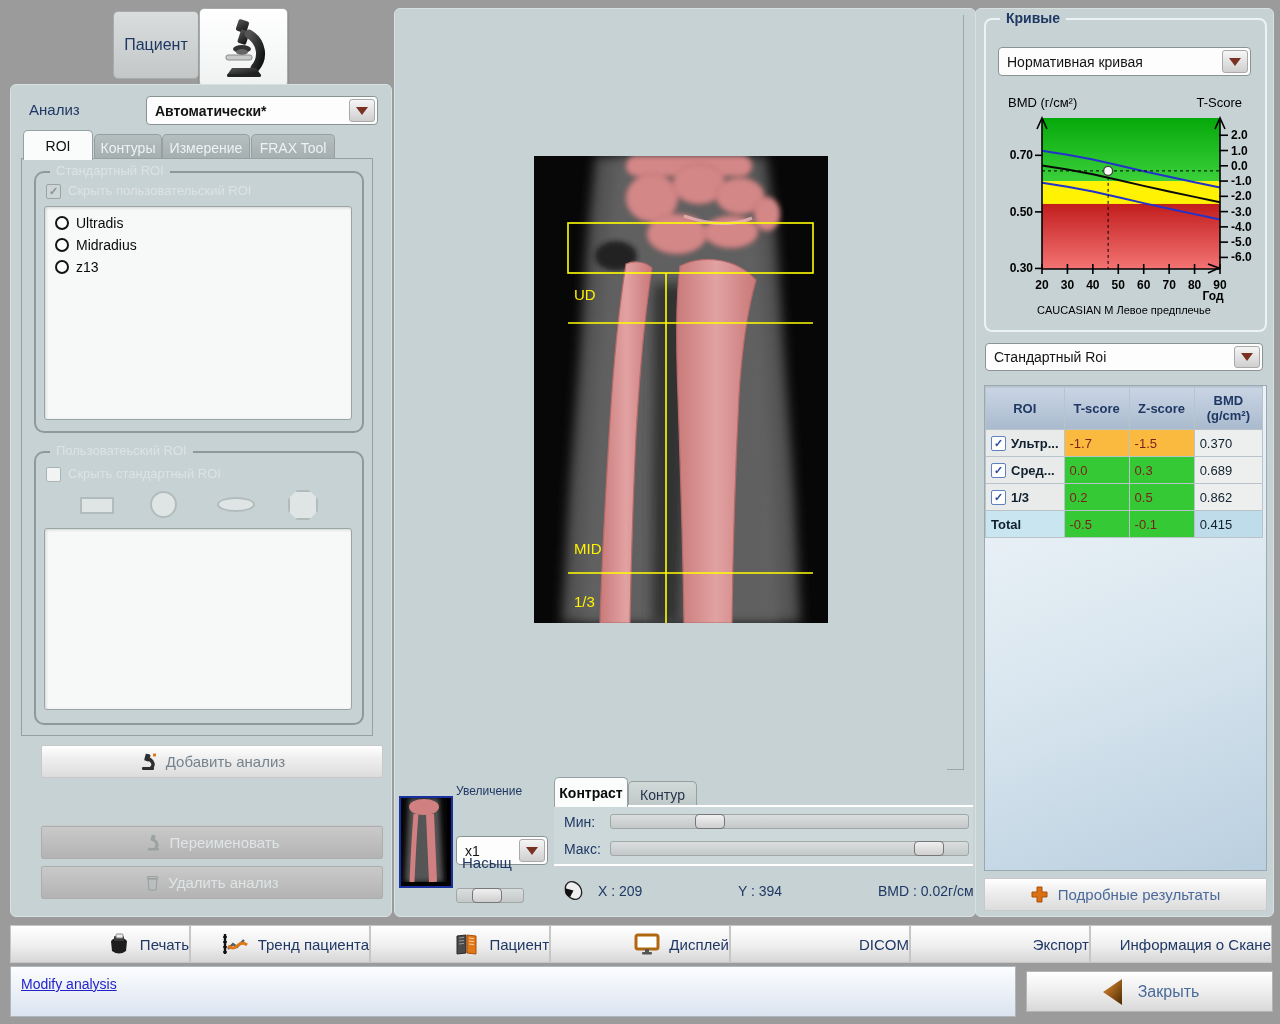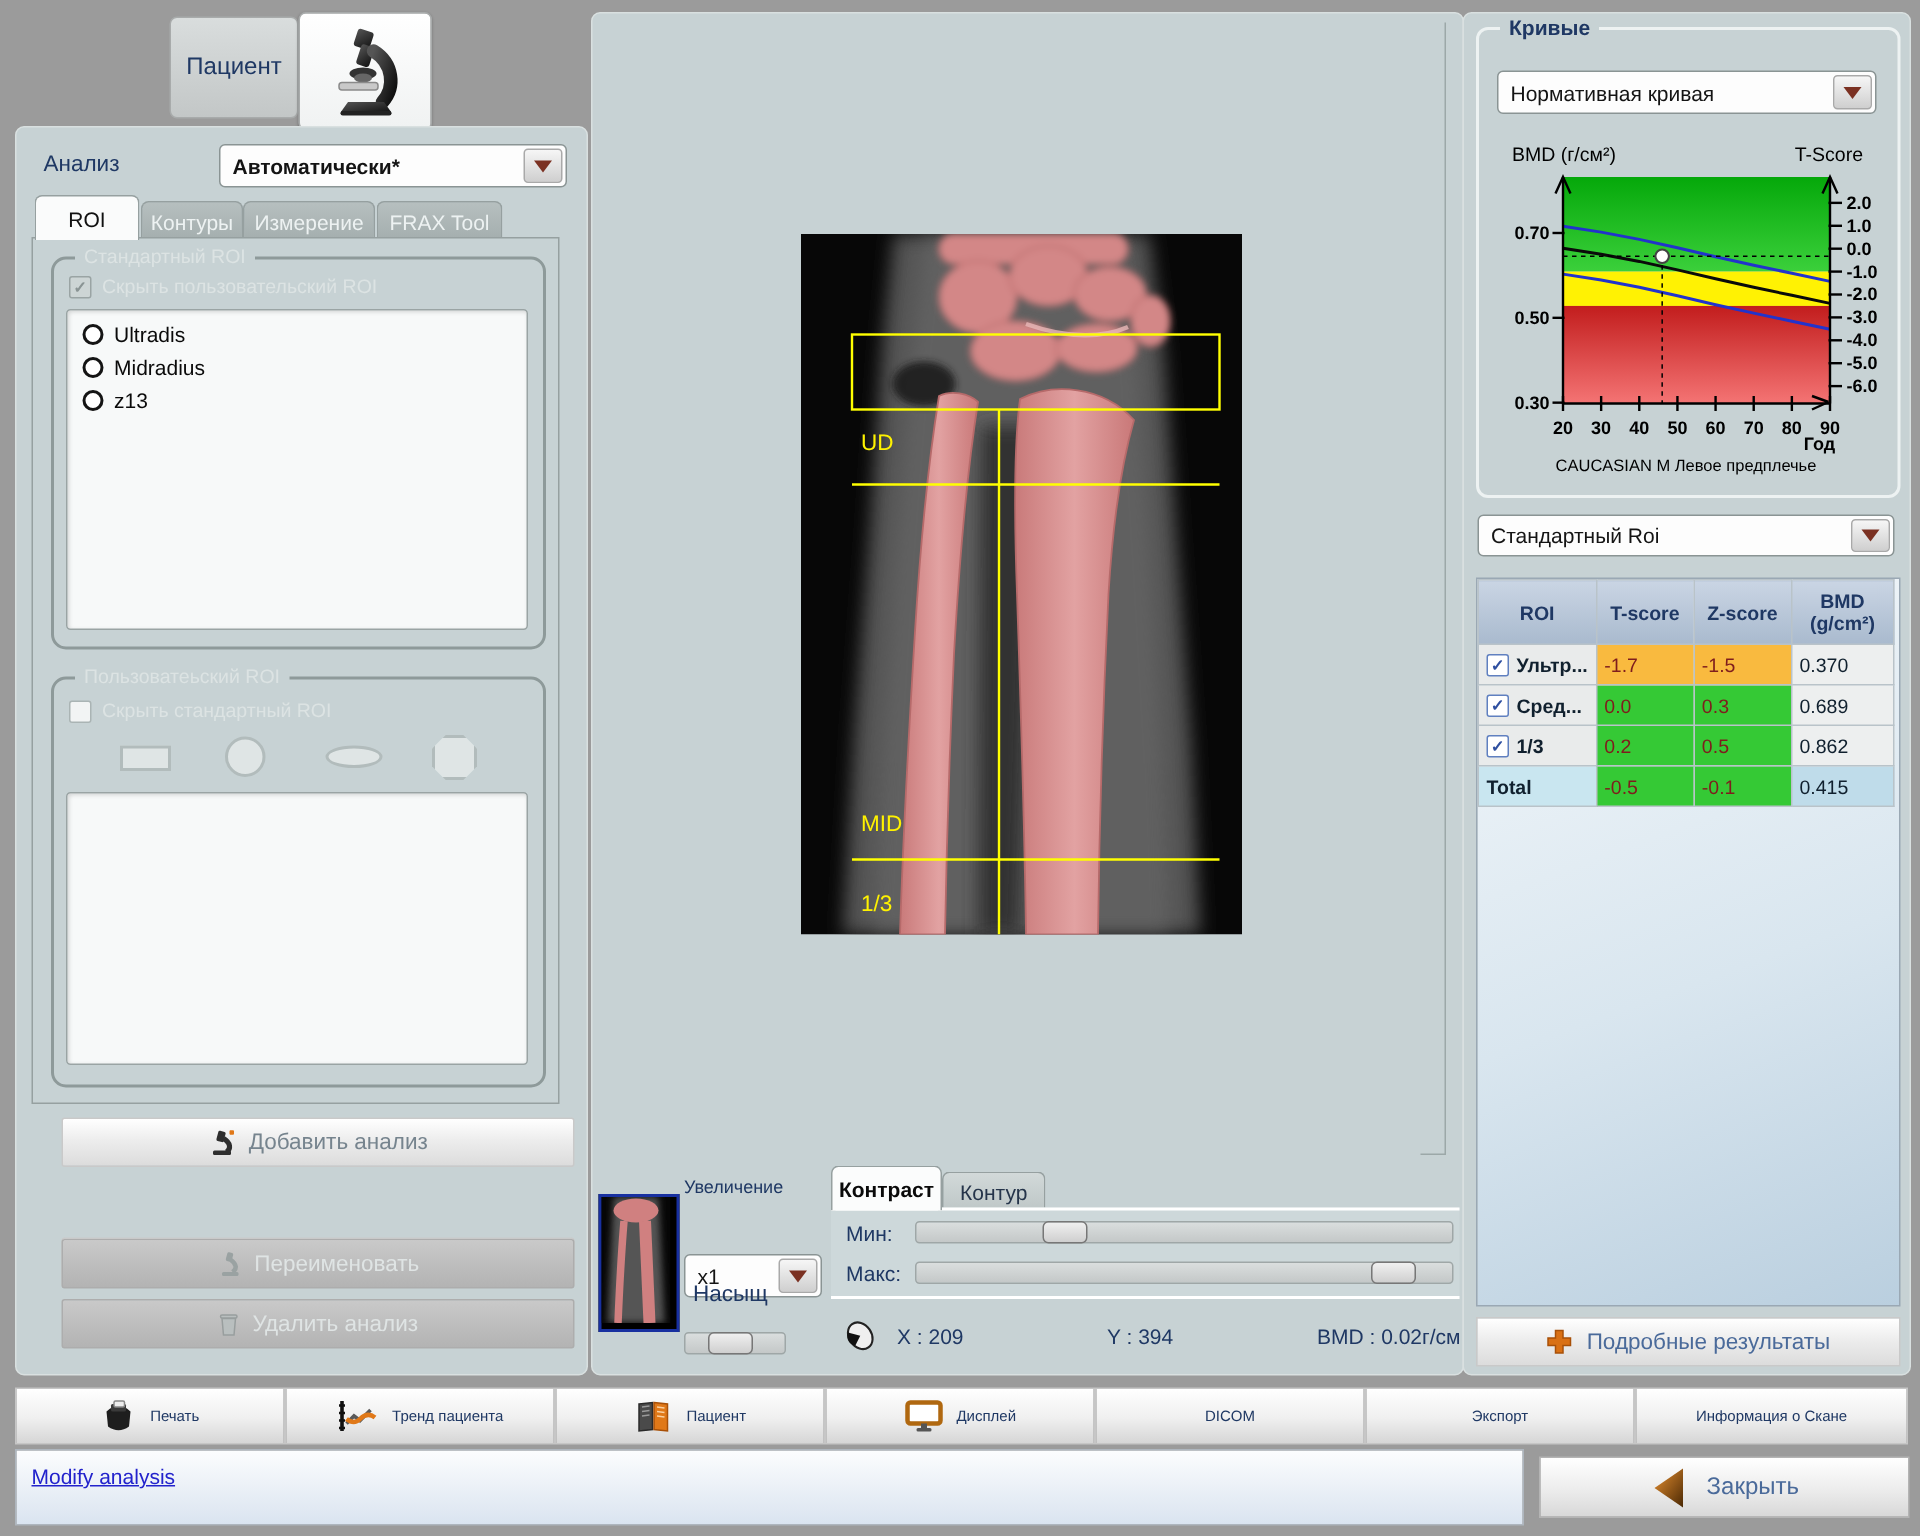--- a/index.html
+++ b/index.html
@@ -72,22 +72,22 @@
   .row-label{background:#E9EBEB;color:#10202E;font-weight:bold;}
   .cell-val{background:#EDEFEF;color:#10202E;}
   .st-warning{background:#F9BA3F;}
   .st-normal{background:#35C935;}
   .total-label{background:#C9E6F0;font-weight:bold;color:#10202E;}
   .total-bmd{background:#BFDCEA;color:#10202E;}
   .cell-score{color:#7f1d1d;}
   
   .tb-btn{position:absolute;top:925px;height:36px;width:178px;
           background:linear-gradient(#FFFFFF,#EFEFEF 55%,#D6D6D6);border:1px solid #C6C6C6;
-          display:flex;align-items:center;justify-content:center;gap:9px;
-          font-size:10px;color:#1F3864;}
+          display:flex;align-items:center;justify-content:flex-end;gap:9px;
+          font-size:15px;color:#1F3864;}
   .status{position:absolute;left:10px;top:966px;width:1004px;height:49px;
           background:linear-gradient(#FCFDFE,#DAE4F0);border:1px solid #AEB6BE;}
   .link{position:absolute;left:10px;top:9px;font-size:14px;color:#2222CC;text-decoration:underline;}
   .close-btn{position:absolute;left:1026px;top:971px;width:245px;height:39px;
              background:linear-gradient(#FFFFFF,#ECECEC 55%,#D8D8D8);border:1px solid #B4B4B4;
              display:flex;align-items:center;justify-content:center;gap:14px;
              font-size:16px;color:#4A6A9A;}
 </style>
 </head>
 <body>

